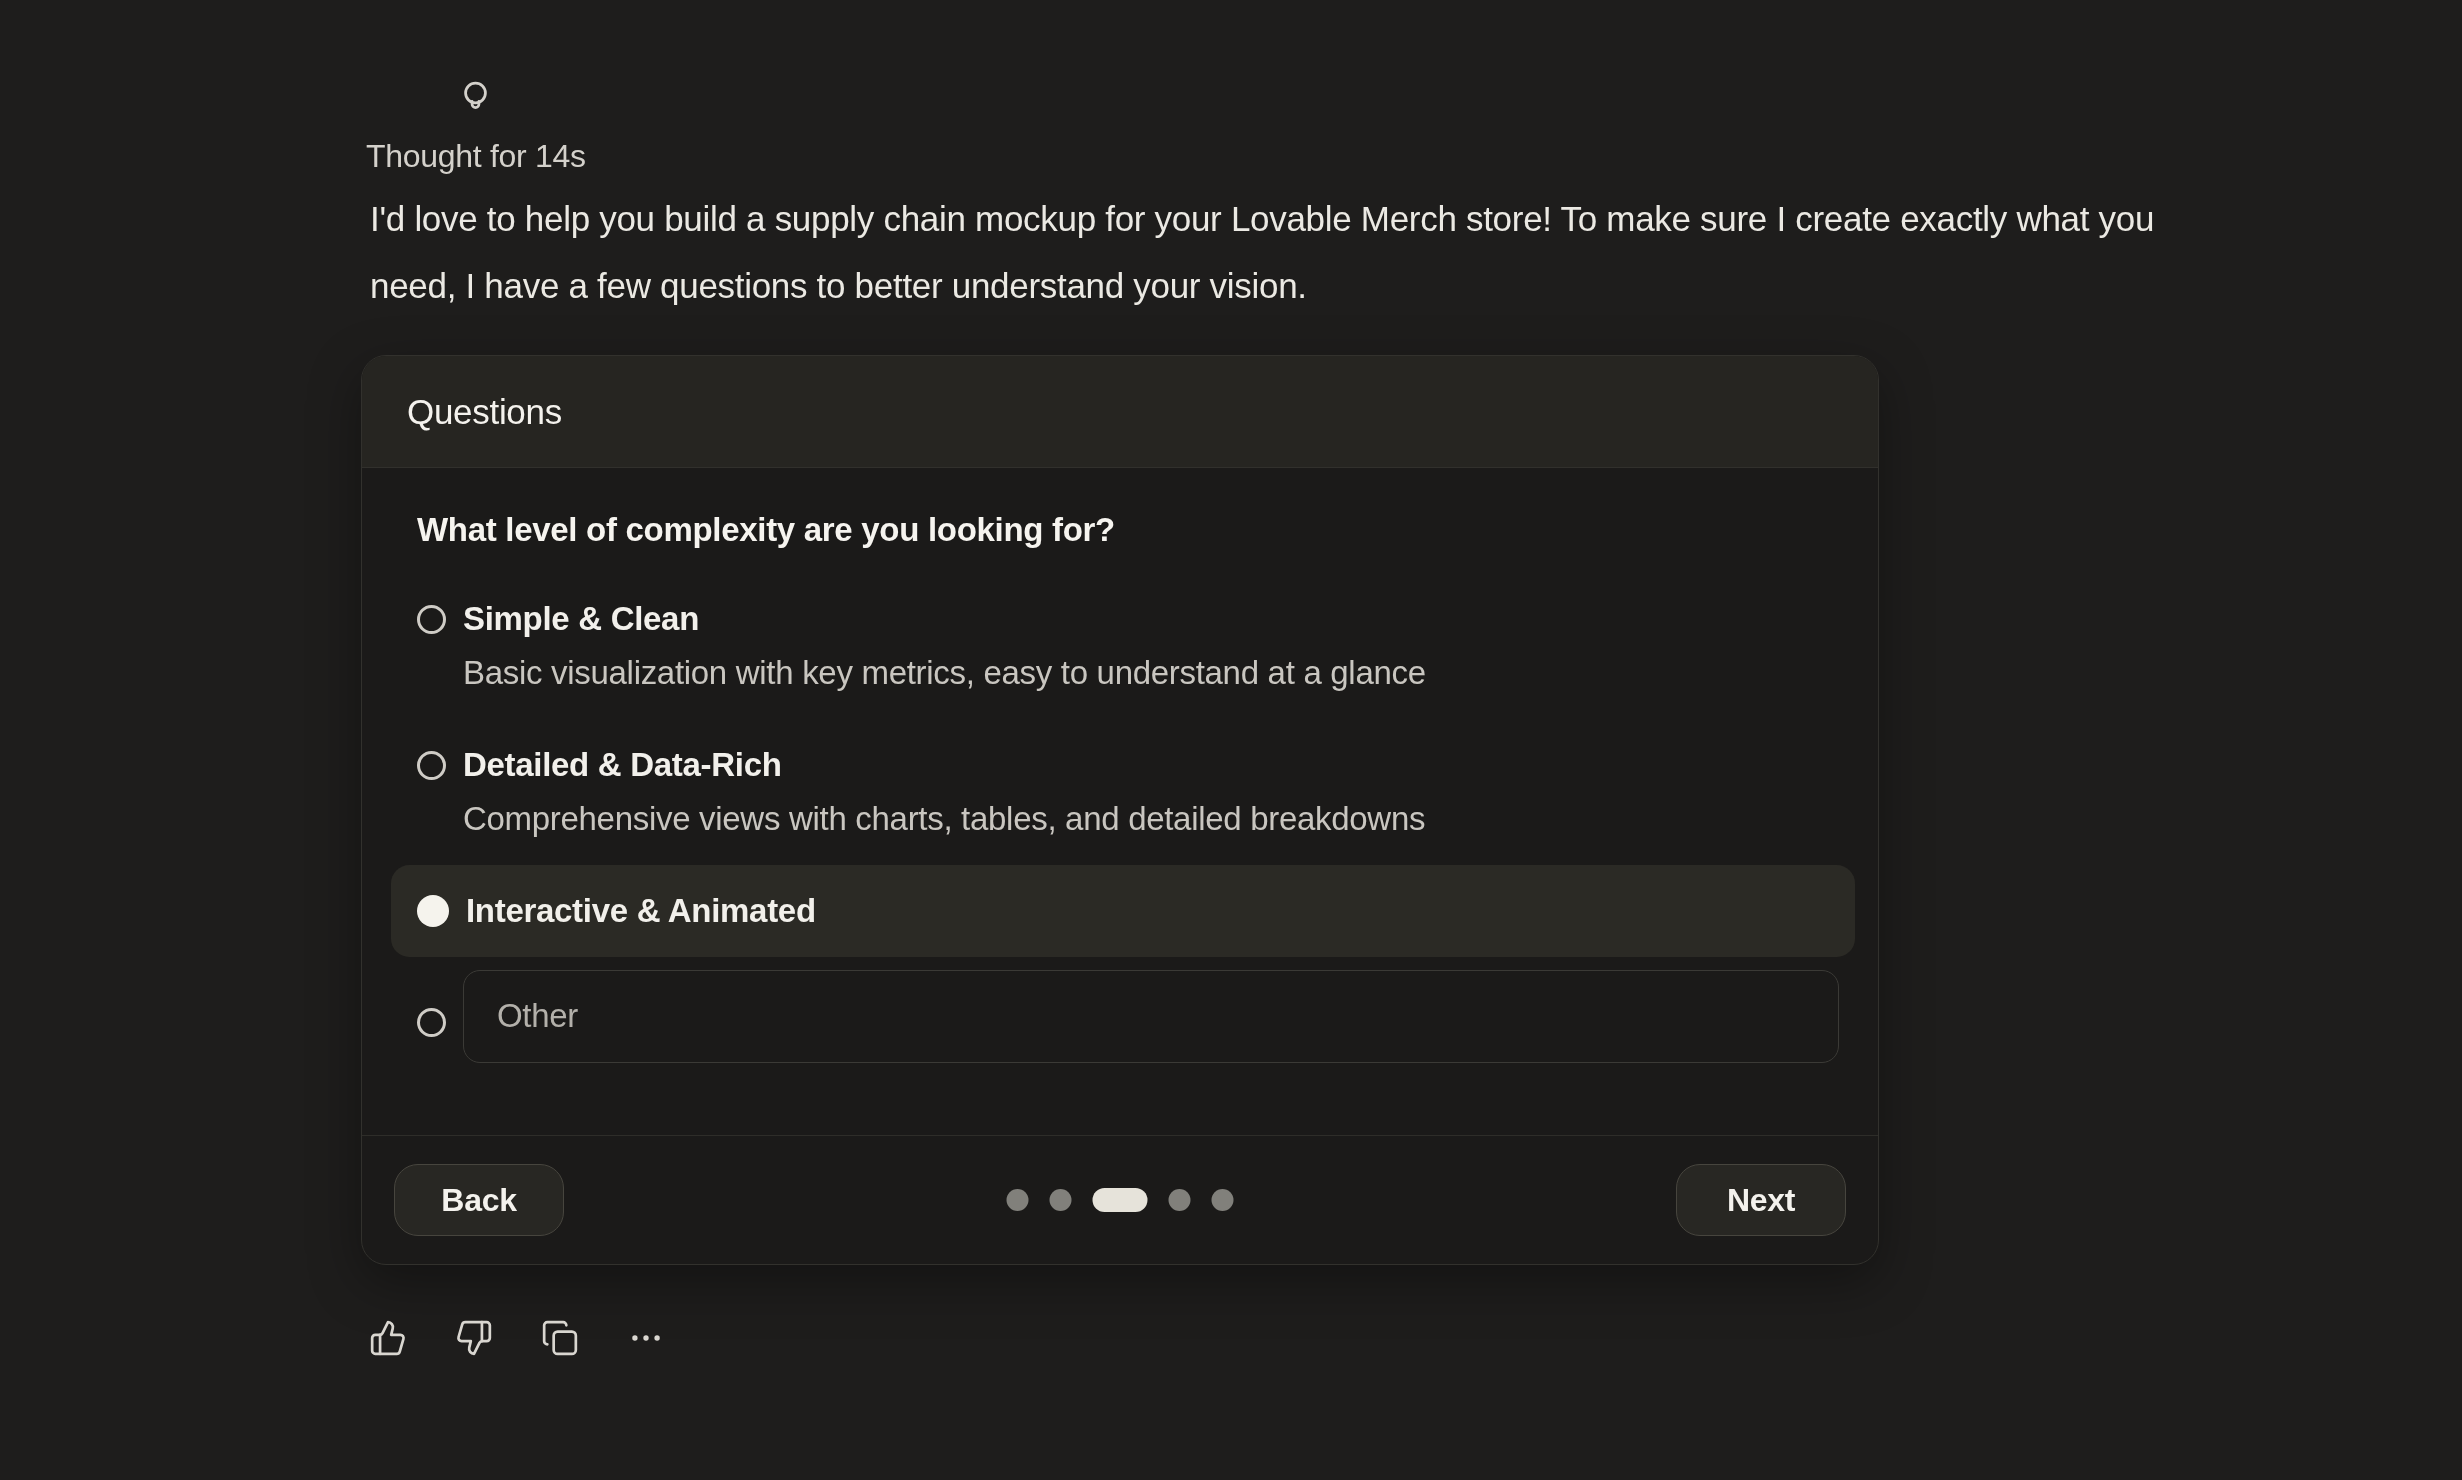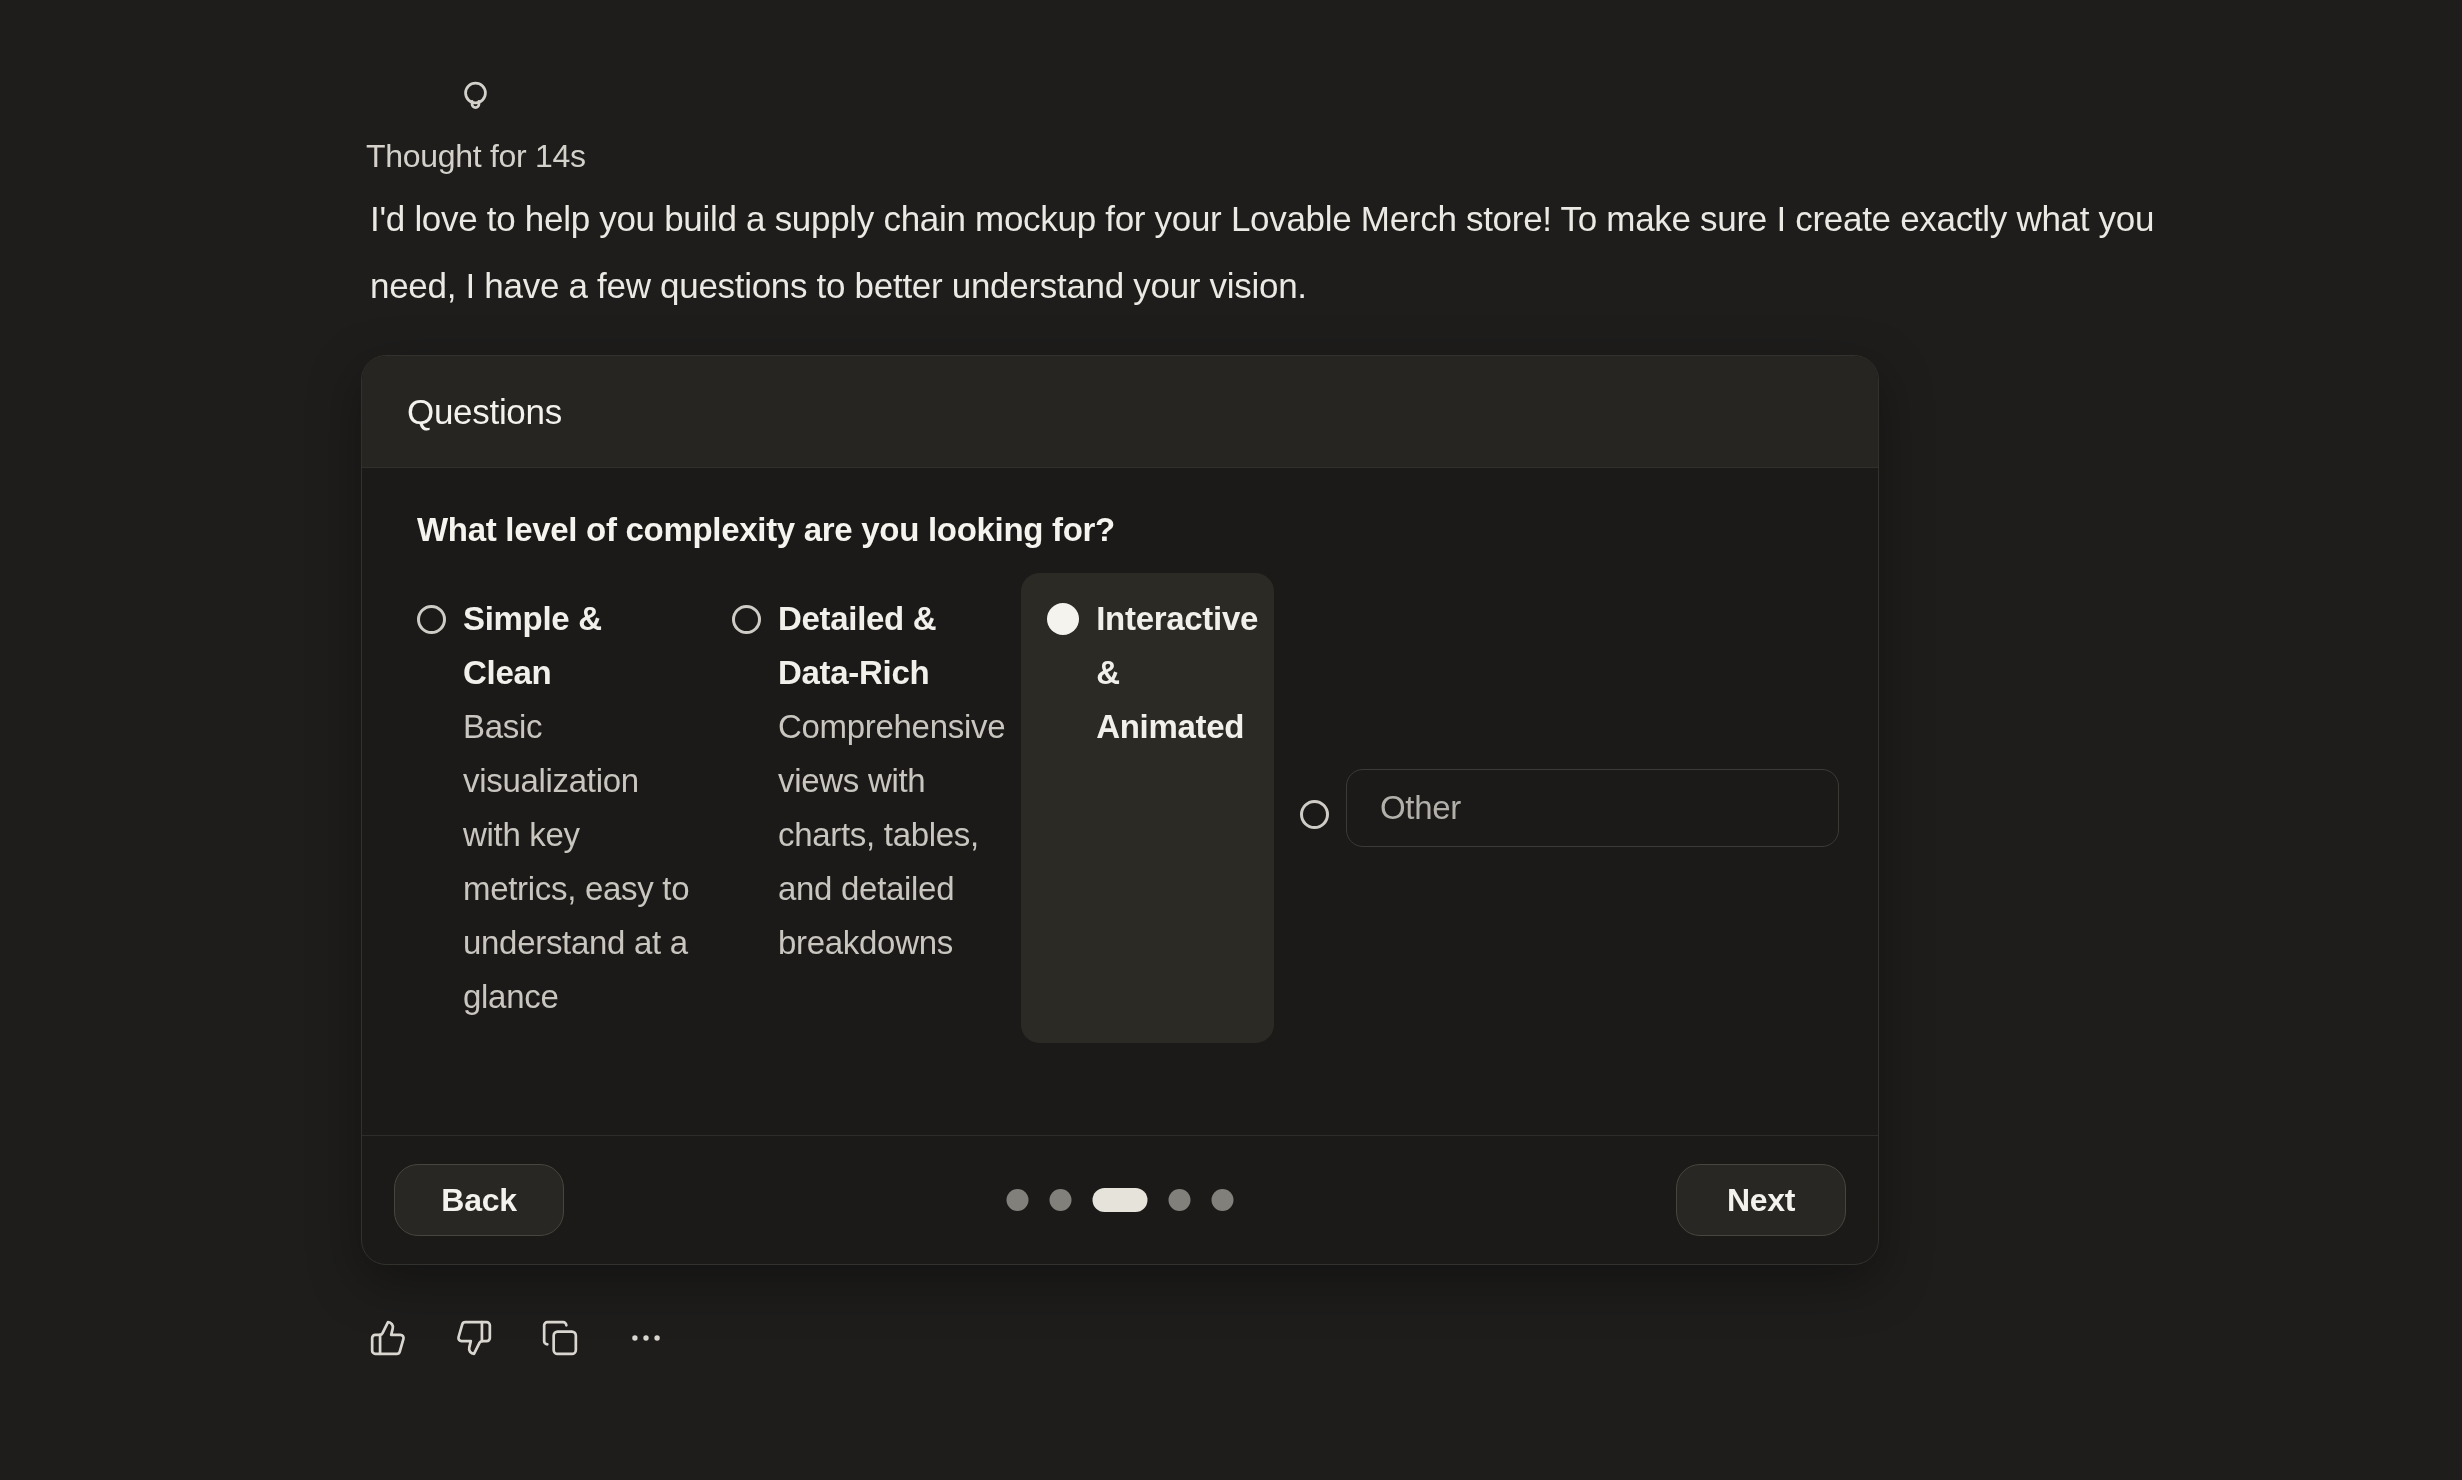--- a/index.html
+++ b/index.html
@@ -57,21 +57,21 @@
     letter-spacing: -0.3px;
     color: #f4f2ed;
   }
   .card-body { padding: 43px 23px 0 29px; }
   .question {
     margin: 0 0 24px 26px;
     font-size: 33px; font-weight: 700;
     letter-spacing: -0.3px;
     color: #f6f4ef;
   }
-  .options { display: flex; }
+  .options { display: flex; flex-direction: column; }
   .option {
     display: flex; align-items: flex-start; gap: 17px;
     padding: 19px 16px 19px 26px;
     border-radius: 18.4px;
     cursor: pointer;
   }
   .option.selected { background: #2b2a25; }
   .radio {
     flex: 0 0 auto;
     width: 29px; height: 29px;
@@ -95,21 +95,21 @@
   }
   .option-desc {
     font-size: 33px;
     letter-spacing: -0.3px;
     line-height: 54px;
     color: #c9c6c0;
   }
   .option.other { align-items: center; padding-top: 12.6px; padding-bottom: 12.6px; }
   .other-input {
     flex: 1 1 auto;
-    height: 78px;
+    height: 93px;
     box-sizing: border-box;
     background: transparent;
     border: 1.7px solid #3b3a36;
     border-radius: 17px;
     padding: 0 33px;
     font-family: "Liberation Sans", sans-serif;
     font-size: 33px;
     letter-spacing: -0.3px;
     color: #e8e6e0;
     outline: none;

